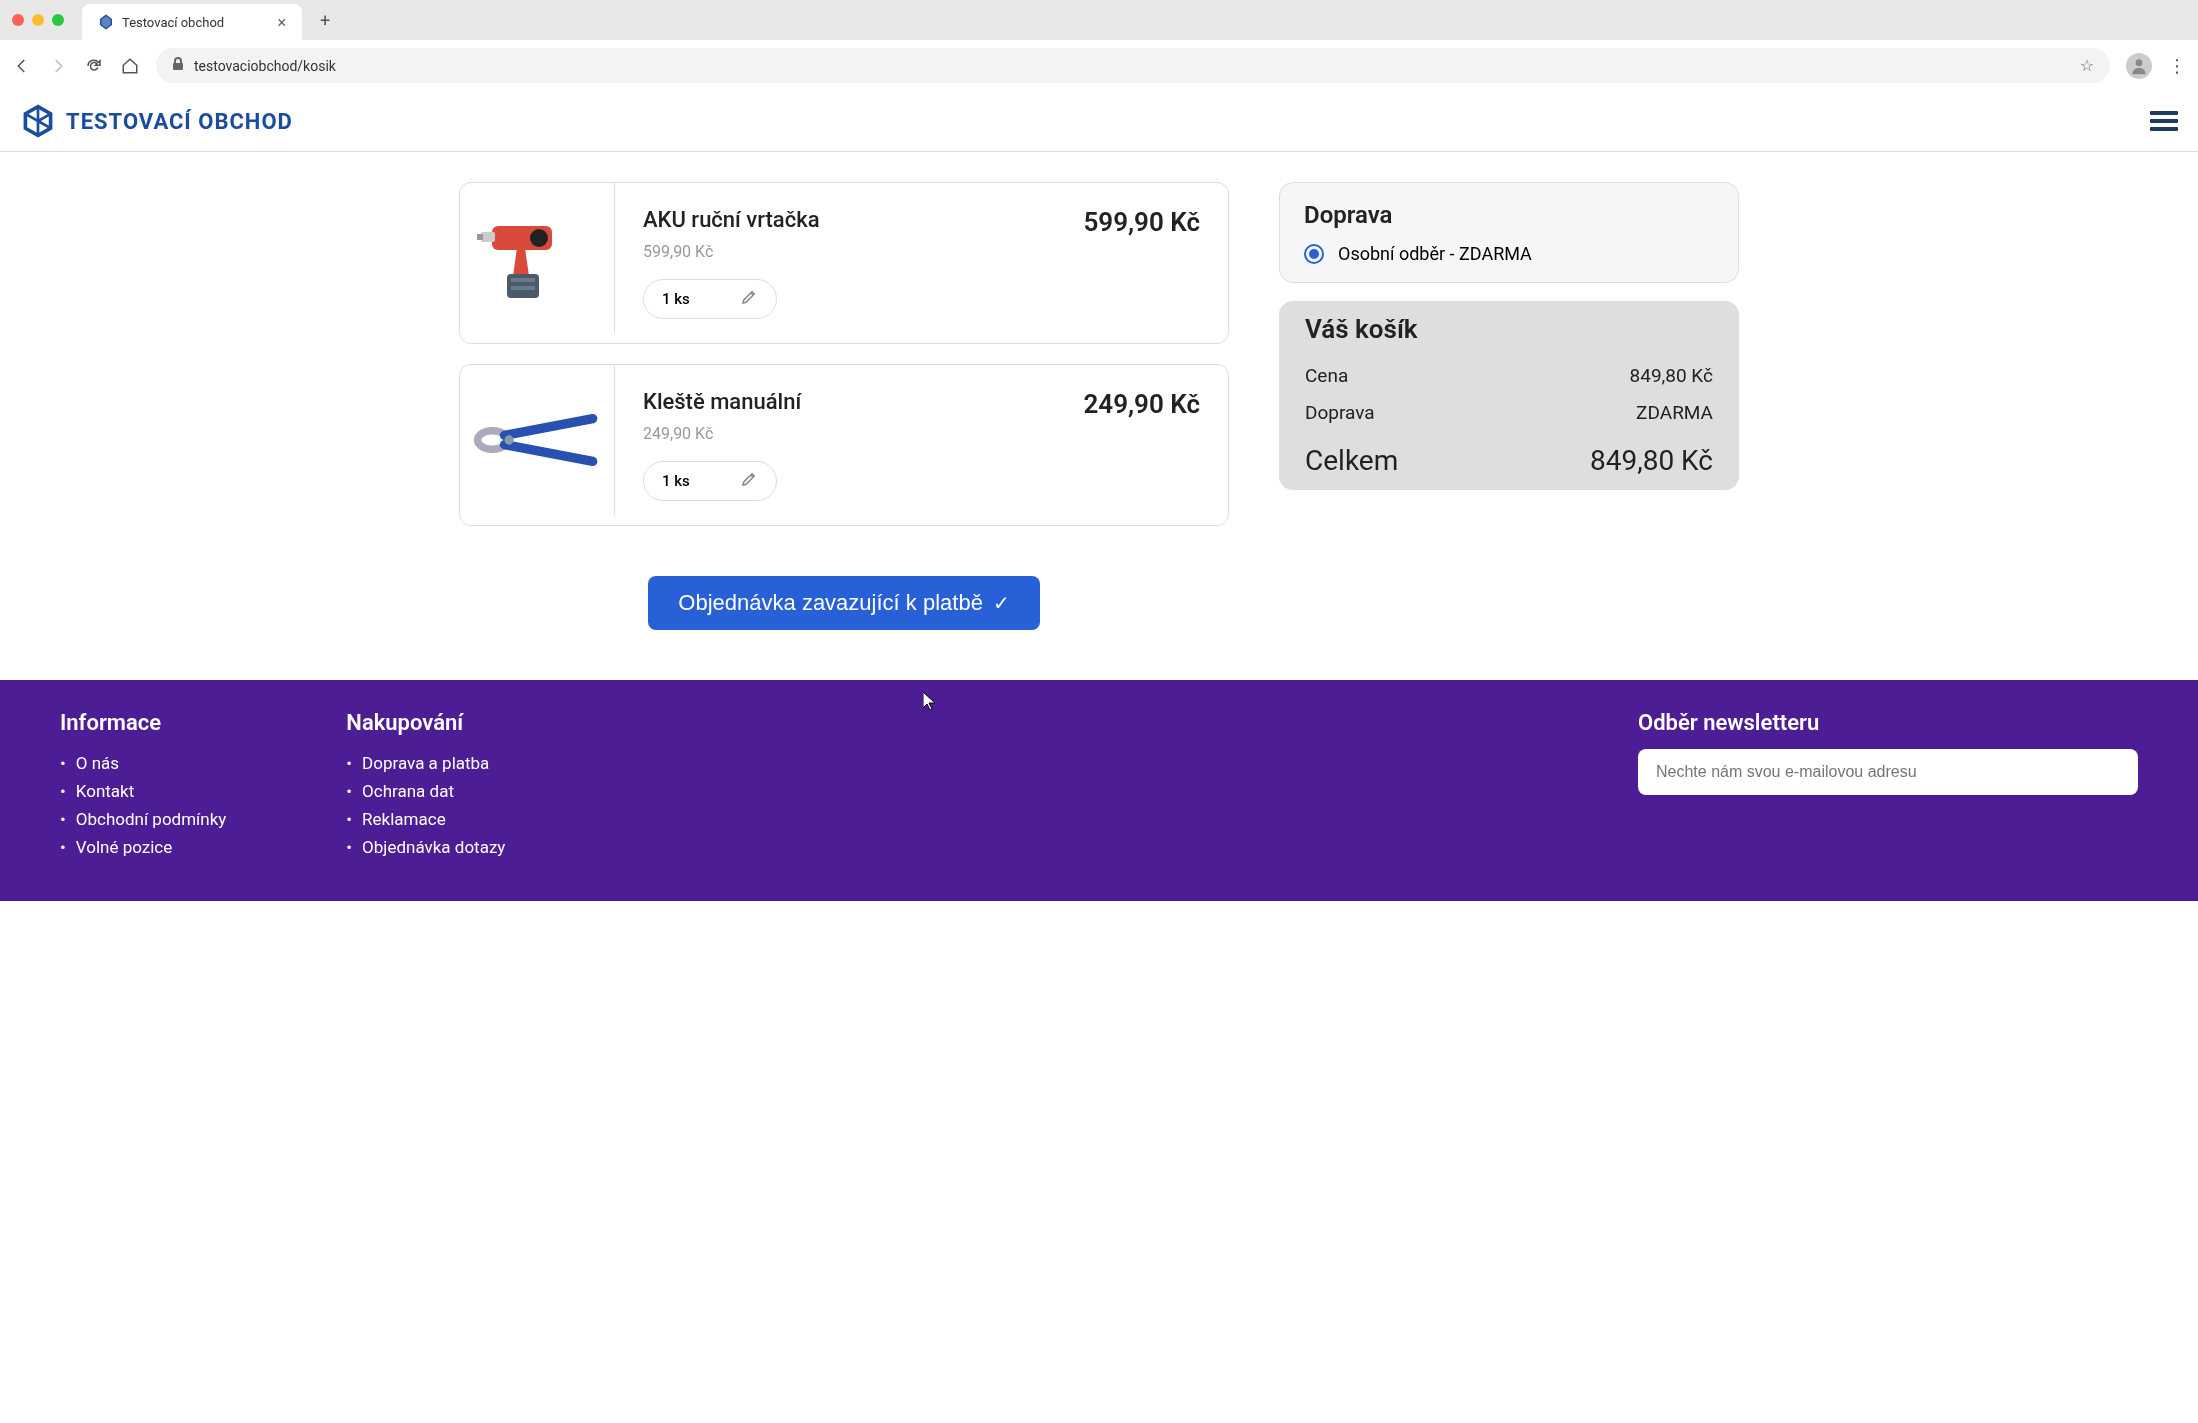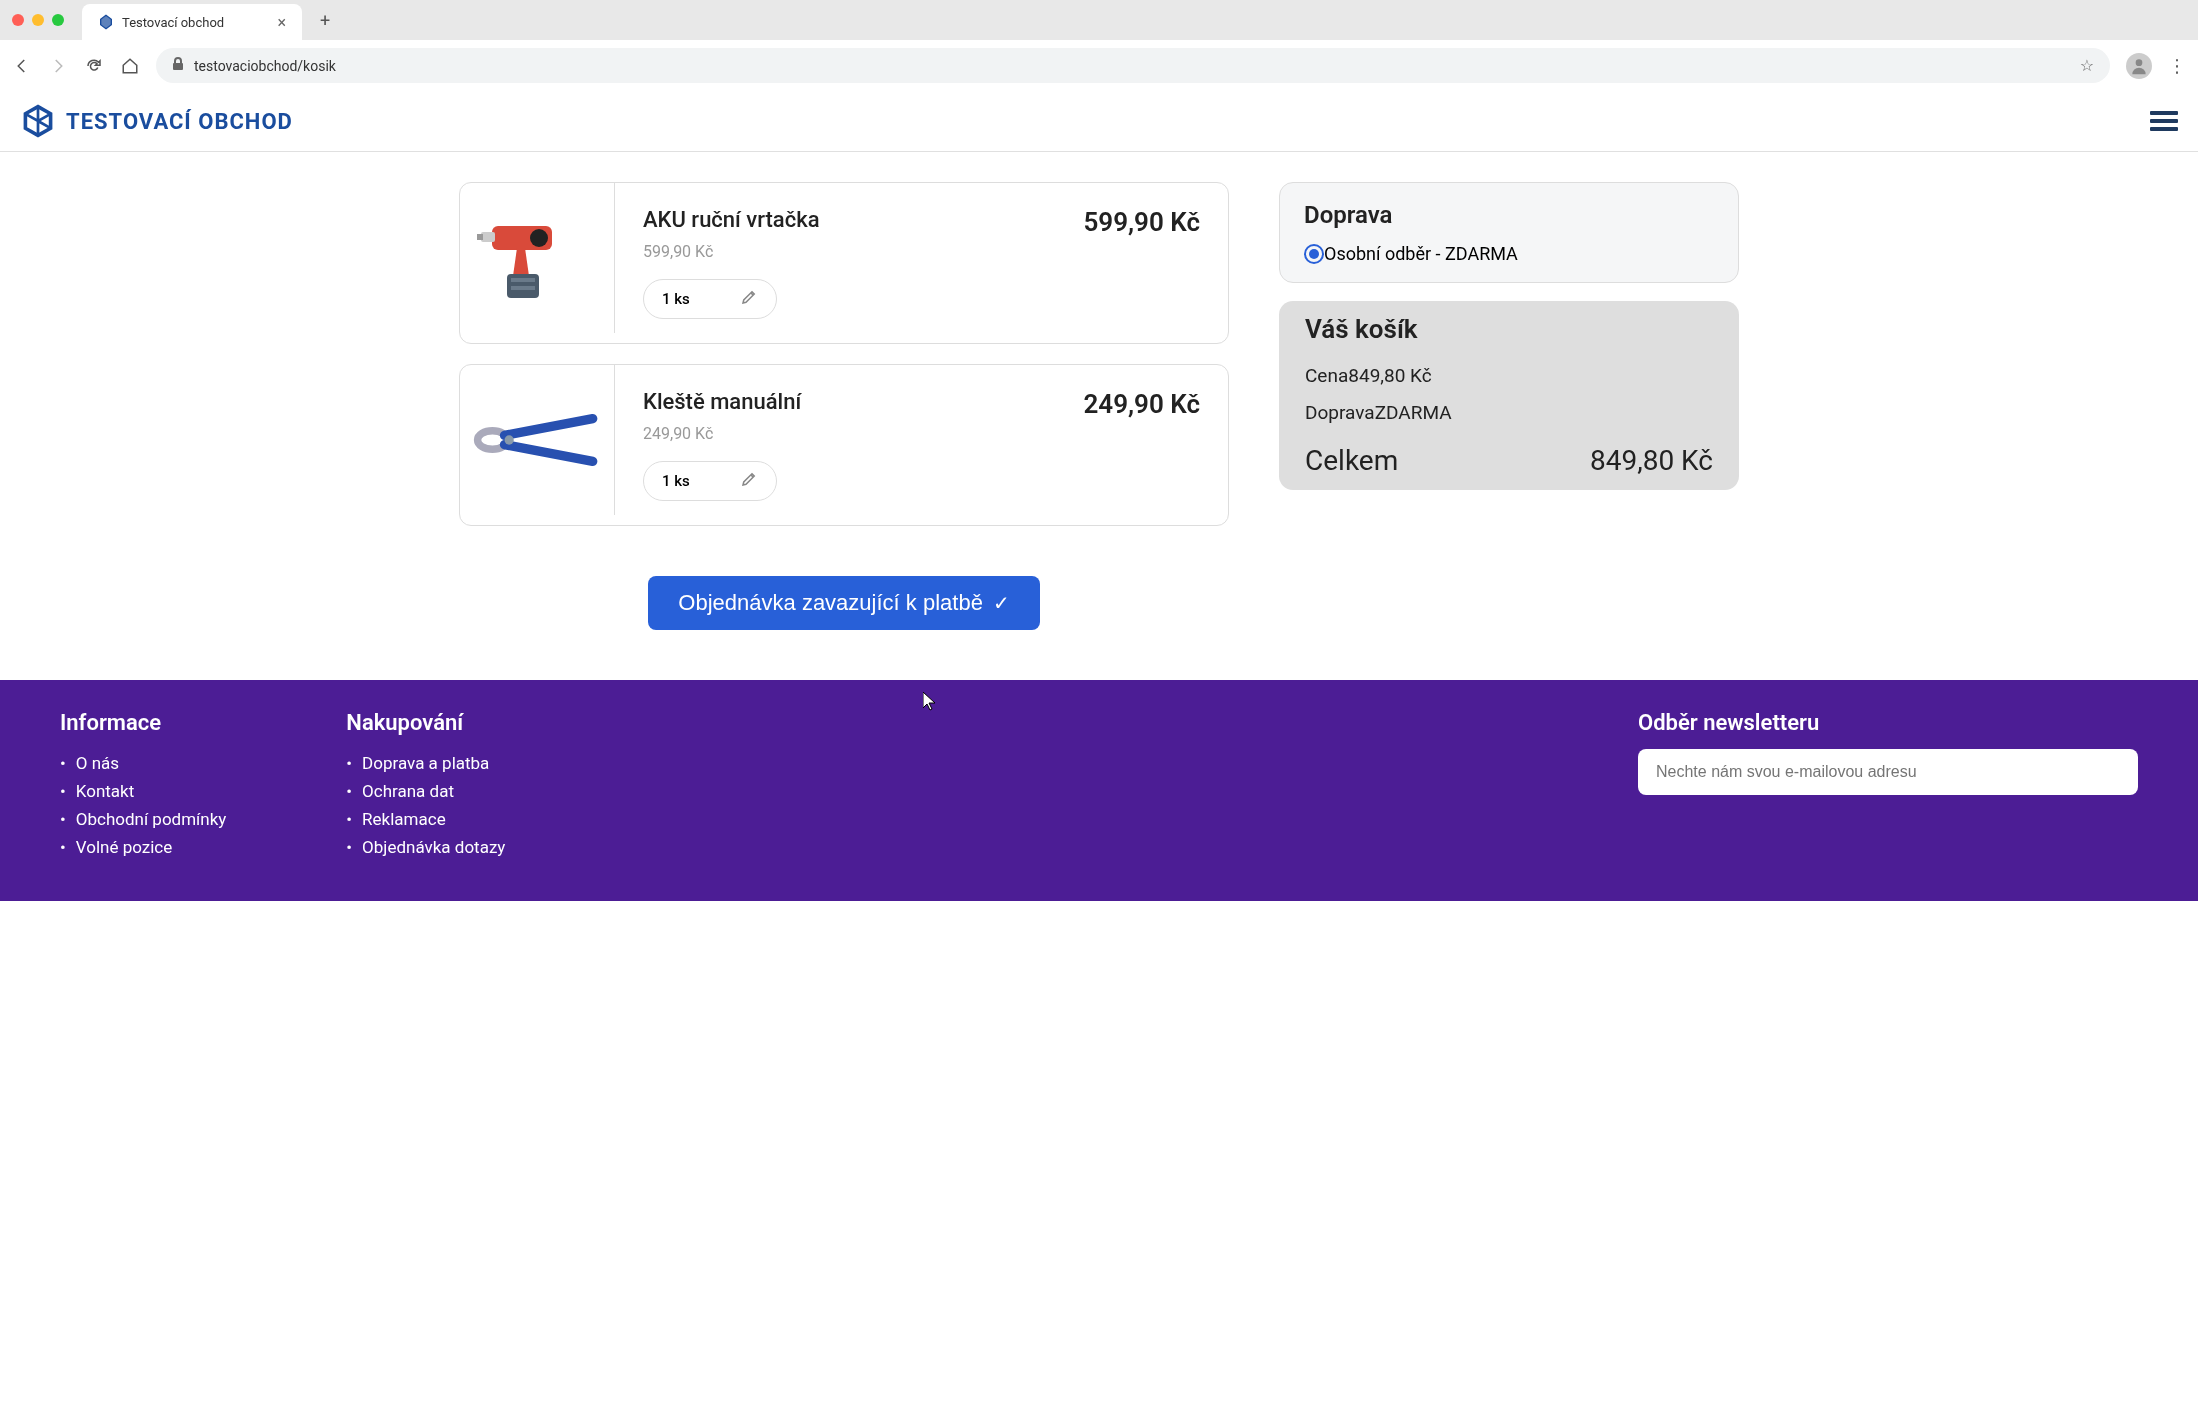--- a/index.html
+++ b/index.html
@@ -55,27 +55,27 @@
     .qty-edit { color: #888; cursor: pointer; }
     .item-total { font-size: 26px; font-weight: 600; color: #222; }
     
     
     .drill-svg { width: 120px; height: 120px; }
     .pliers-svg { width: 130px; height: 70px; }
     
     
     .shipping-box { border: 1px solid #ddd; border-radius: 14px; padding: 18px 24px; background: #f5f6f7; margin-bottom: 18px; }
     .shipping-title { font-size: 24px; font-weight: 600; margin-bottom: 14px; color: #222; }
-    .radio-row { display: flex; align-items: center; font-size: 18px; text-align: center; }
+    .radio-row { display: flex; align-items: center; gap: 14px; font-size: 18px; text-align: center; }
     .radio { width: 20px; height: 20px; border: 2px solid #2860d8; border-radius: 50%; display: flex; align-items: center; justify-content: center; }
     .radio-dot { width: 10px; height: 10px; background: #2860d8; border-radius: 50%; }
     
     .summary-box { background: #dedede; border-radius: 14px; padding: 13px 26px; }
     .summary-title { font-size: 26px; font-weight: 600; margin-bottom: 20px; color: #222; }
-    .summary-row { display: flex; font-size: 19px; margin-bottom: 14px; color: #222; }
+    .summary-row { display: flex; justify-content: space-between; font-size: 19px; margin-bottom: 14px; color: #222; }
     .summary-total { display: flex; justify-content: space-between; font-size: 28px; font-weight: 400; margin-top: 20px; color: #222; align-items: center; }
     
     .order-button-wrap { text-align: center; margin-top: 50px; }
     .order-button { display: inline-flex; align-items: center; gap: 10px; background: #2860d8; color: white; font-size: 22px; font-weight: 500; padding: 14px 30px; border-radius: 8px; border: none; cursor: pointer; }
     .order-check { font-size: 20px; }
     
     
     .footer { background: #4c1d95; color: white; padding: 30px 60px 40px 60px; }
     .footer-cols { display: flex; gap: 120px; }
     .footer-col h3 { font-size: 22px; font-weight: 600; margin-bottom: 14px; }

